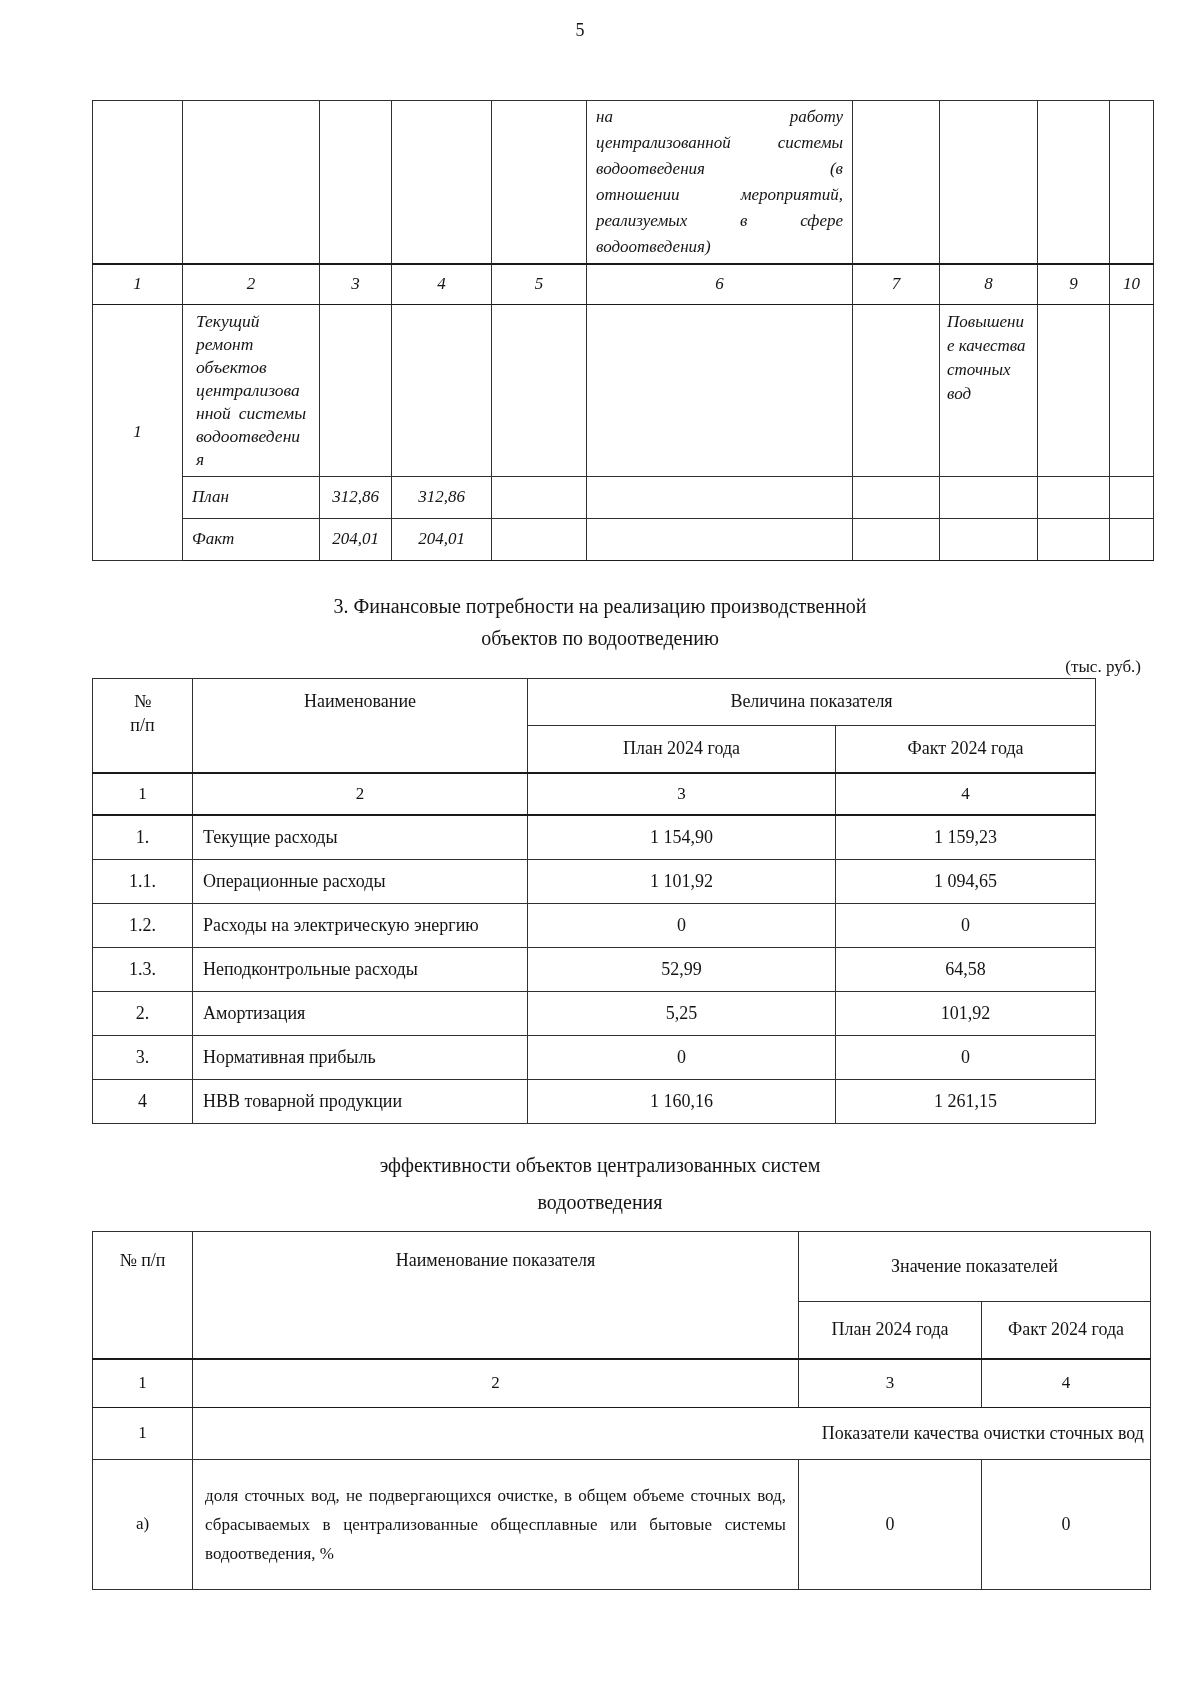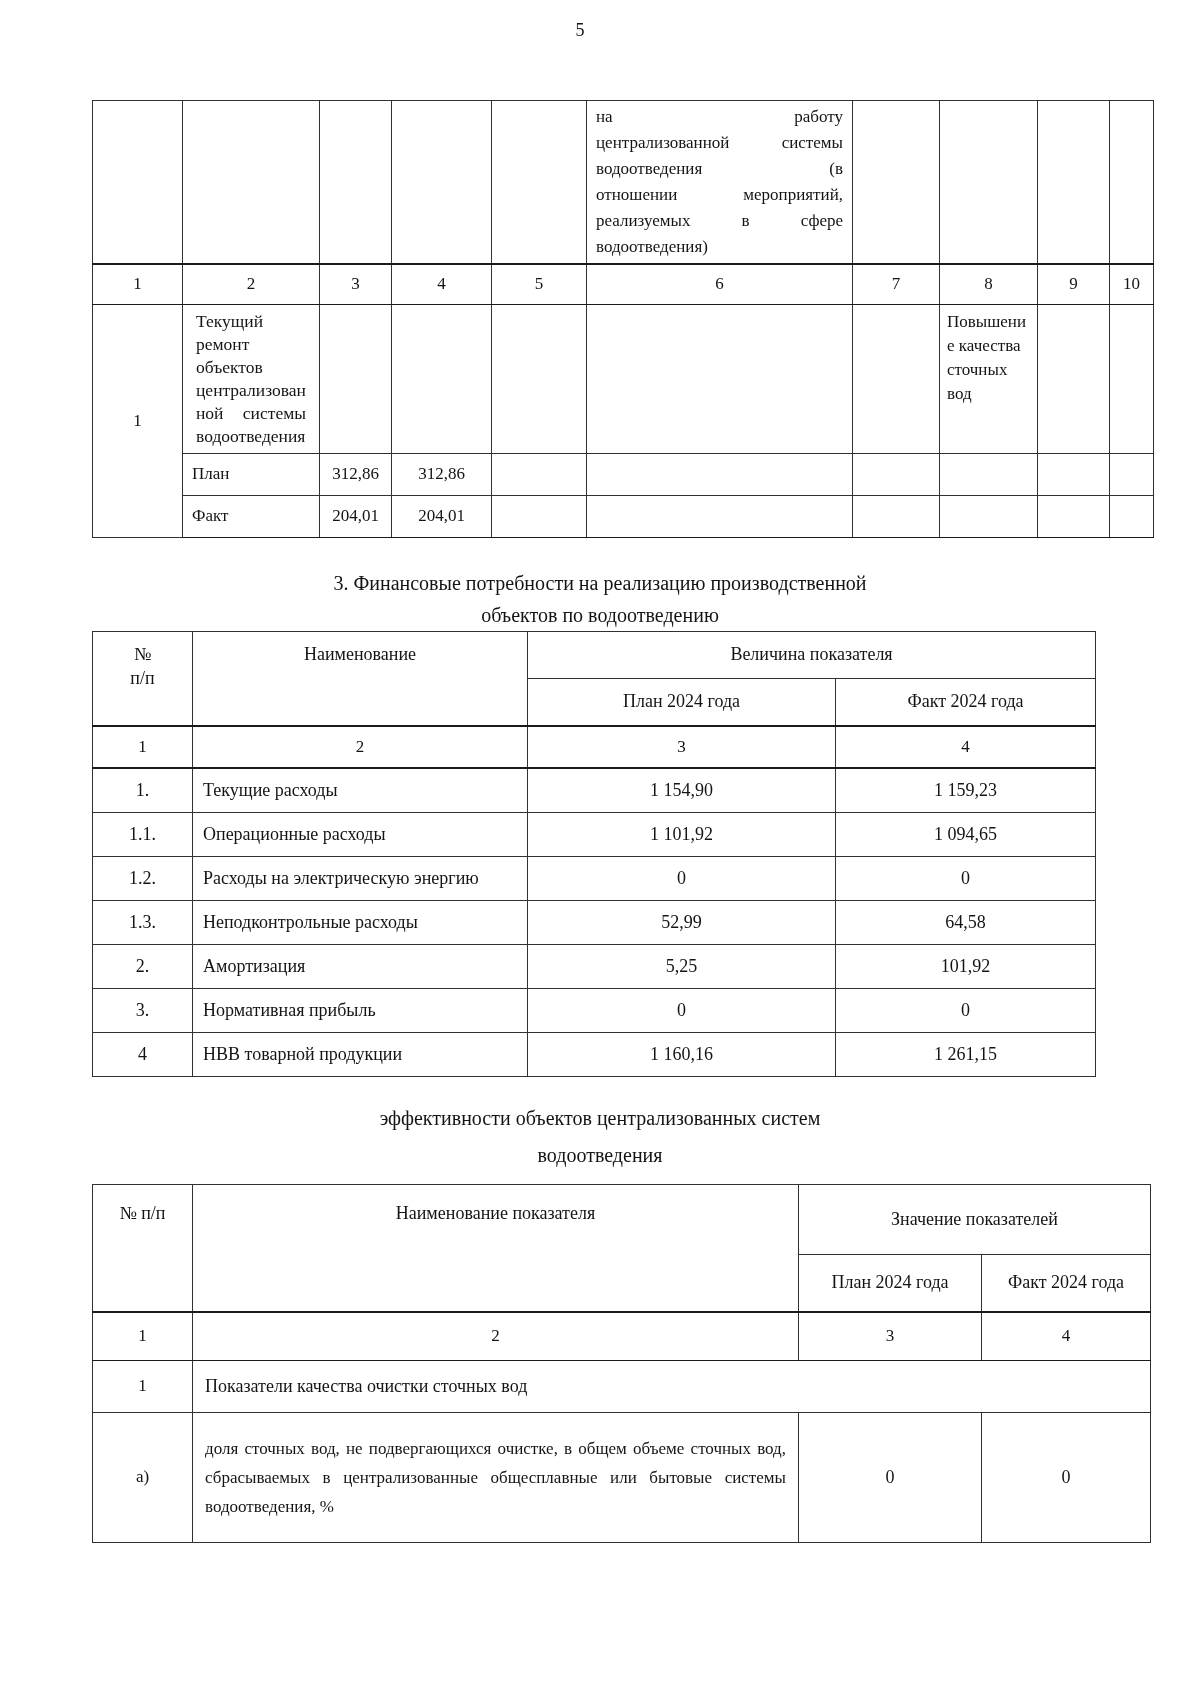--- a/index.html
+++ b/index.html
@@ -10,21 +10,21 @@
     color:#141414;
   }
   .page { position:relative; width:1200px; height:1697px; overflow:hidden; background:#fff; }
   .page-number { position:absolute; top:20px; left:0; width:1160px; text-align:center; font-size:18px; }
 
   table { border-collapse:collapse; table-layout:fixed; }
   td, th { border:1px solid #303030; font-weight:normal; font-size:17px;
            vertical-align:middle; text-align:center; padding:2px 6px; overflow:hidden; }
 
   
-  .t1 { margin:100px 7px 0 92px; width:1061px; border:1.5px solid #1c1c1c; }
+  .t1 { margin:100px 7px 0 92px; width:1061px; border:1.5px solid #1c1c1c;font-style:italic; }
   .t1 tr.rA { height:157px; }
   .t1 tr.rB { height:40px; }
   .t1 tr.rC { height:148px; }
   .t1 tr.rD { height:42px; }
   .t1 tr.rE { height:42px; }
   .t1 tr.rB td { border-top:2px solid #1a1a1a; border-bottom:1.5px solid #1a1a1a; }
   .t1 .cont {
     vertical-align:top; text-align:justify; text-align-last:justify;
     white-space:pre-line; line-height:26px; padding:3px 9px; font-size:17px;
   }
@@ -69,21 +69,21 @@
   .t3 { margin:10px 0 0 92px; width:1058px; border:1.5px solid #1c1c1c; }
   .t3 tr.h1 { height:70px; }
   .t3 tr.h2 { height:58px; }
   .t3 tr.nr { height:48px; }
   .t3 tr.gr { height:52px; }
   .t3 tr.ra { height:130px; }
   .t3 th { font-size:18px; }
   .t3 .numh { vertical-align:top; padding-top:18px; border-right-style:dashed; border-right-color:#4a4a4a; }
   .t3 .nameh { vertical-align:top; padding-top:18px; }
   .t3 tr.nr td { border-top:2px solid #1a1a1a; border-bottom:1.5px solid #1a1a1a; }
-  .t3 td.gname { text-align:left; padding-left:12px; font-size:18px; }
+  .t3 td.gname { text-align:right; padding-left:12px; font-size:18px; }
   .t3 td.jtext { text-align:justify; font-size:17px; line-height:29px; padding:8px 12px; }
   .t3 td.val { font-size:18px; }
 </style>
 </head>
 <body>
 
 <div class="page">
 
   <div class="page-number">5</div>
 
@@ -164,20 +164,21 @@
       <td></td>
       <td></td>
     </tr>
   </tbody>
     </table>
 
   <div class="sec-title sec-title3">
     <div class="line">3. Финансовые потребности на реализацию производственной</div>
     <div class="line">объектов по водоотведению</div>
   </div>
+  <div class="unit-note">(тыс. руб.)</div>
 
   <table class="t2">
     <colgroup>
       <col style="width:100px">
         <col style="width:335px">
         <col style="width:308px">
         <col style="width:260px">
     </colgroup>
     <tbody>
         <tr class="h1">

